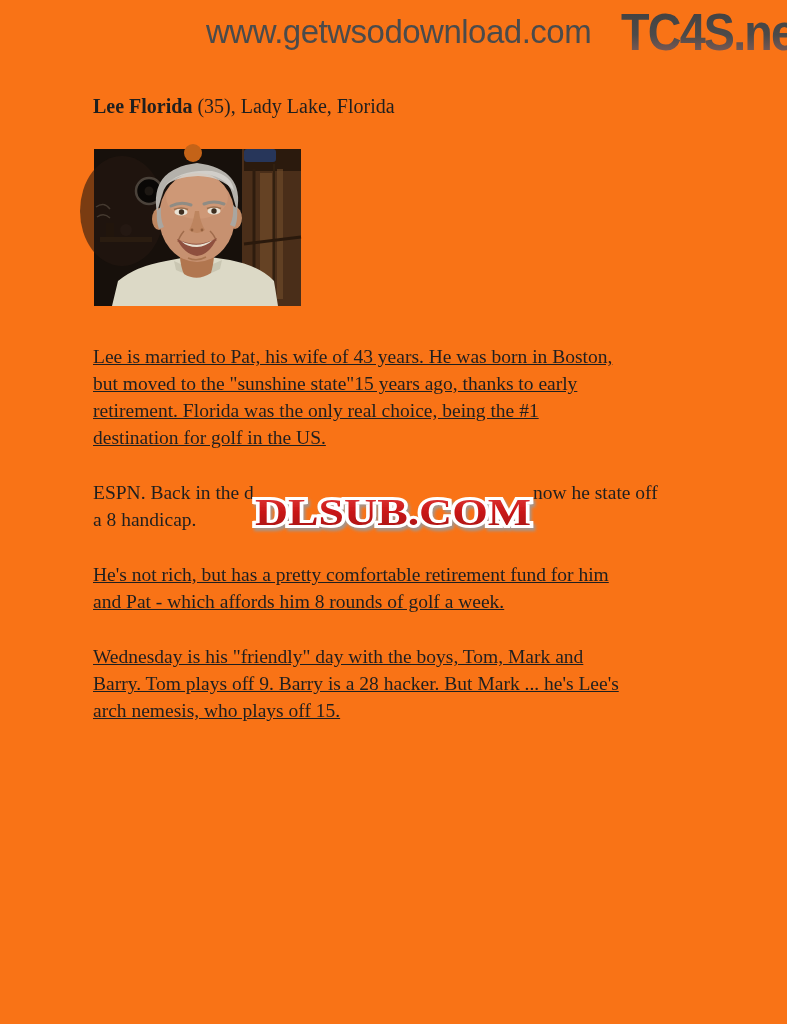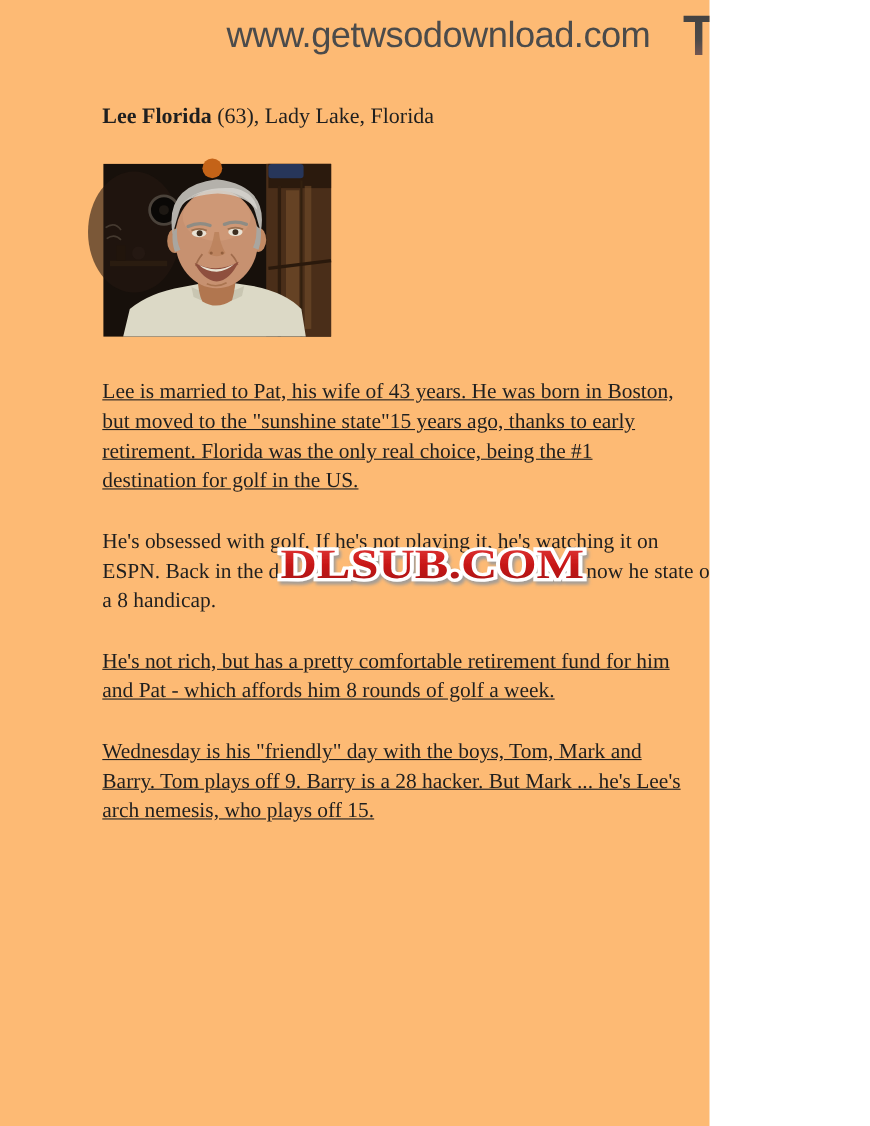--- a/index.html
+++ b/index.html
@@ -1,19 +1,19 @@
 <!DOCTYPE html>
 <html><head>
 <meta charset="utf-8">
 <style>
   html,body{margin:0;padding:0;background:#ffffff;}
   #page{
     position:relative;
-    width:645px;height:1024px;
-    background:#fdba74;
+    width:787px;height:1024px;
+    background:#f97316;
     overflow:hidden;
     font-family:"Liberation Serif", serif;
     color:#1f1f1f;
   }
   
   .site-url{
     position:absolute;left:206px;top:13px;
     font-family:"Liberation Sans", sans-serif;
     font-size:33px;color:#4b4b4b;letter-spacing:-0.5px;
     white-space:nowrap;
@@ -53,21 +53,21 @@
         <linearGradient id="tc4s-grad" x1="0" y1="0" x2="0" y2="1">
           <stop offset="0" stop-color="#3f3f3f"></stop>
           <stop offset="0.55" stop-color="#4c4a49"></stop>
           <stop offset="1" stop-color="#936158"></stop>
         </linearGradient>
       </defs>
       <text x="0" y="46" textLength="188" lengthAdjust="spacingAndGlyphs" font-family="'Liberation Sans', sans-serif" font-weight="bold" font-size="52" letter-spacing="-2" fill="url(#tc4s-grad)">TC4S.net</text>
     </svg>
   </div>
 
-  <div class="page-title"><span class="bold">Lee Florida</span><span> (63), Lady Lake, Florida</span></div>
+  <div class="page-title"><span class="bold">Lee Florida</span><span> (35), Lady Lake, Florida</span></div>
 
   <div class="portrait">
     <svg width="207" height="157" viewBox="0 0 207 157">
       <rect x="0" y="0" width="207" height="157" fill="#17100b"></rect>
       <ellipse cx="28" cy="62" rx="42" ry="55" fill="#241710" opacity="0.6"></ellipse>
 
       <rect x="148" y="0" width="59" height="157" fill="#4a2e19"></rect>
       <rect x="150" y="0" width="57" height="22" fill="#2b1a0d"></rect>
       <rect x="166" y="24" width="12" height="120" fill="#6b4727" opacity="0.8"></rect>
       <rect x="183" y="20" width="6" height="130" fill="#724d2a" opacity="0.6"></rect>
@@ -125,21 +125,20 @@
     </svg>
   </div>
 
   <div class="article">
     <p class="para pre">Lee is married to Pat, his wife of 43 years. He was born in Boston,
 but moved to the "sunshine state"15 years ago, thanks to early
 retirement. Florida was the only real choice, being the #1
 destination for golf in the US.</p>
 
     <p class="para">
-      <span class="pline">He's obsessed with golf. If he's not playing it, he's watching it on</span>
       <span class="pline p2-l2"><span>ESPN. Back in the d</span><span class="p2-after">now he state off</span></span>
       <span class="pline">a 8 handicap.</span>
     </p>
 
     <p class="para pre">He's not rich, but has a pretty comfortable retirement fund for him
 and Pat - which affords him 8 rounds of golf a week.</p>
     <p class="para pre">Wednesday is his "friendly" day with the boys, Tom, Mark and
 Barry. Tom plays off 9. Barry is a 28 hacker. But Mark ... he's Lee's
 arch nemesis, who plays off 15.</p>
   </div>

